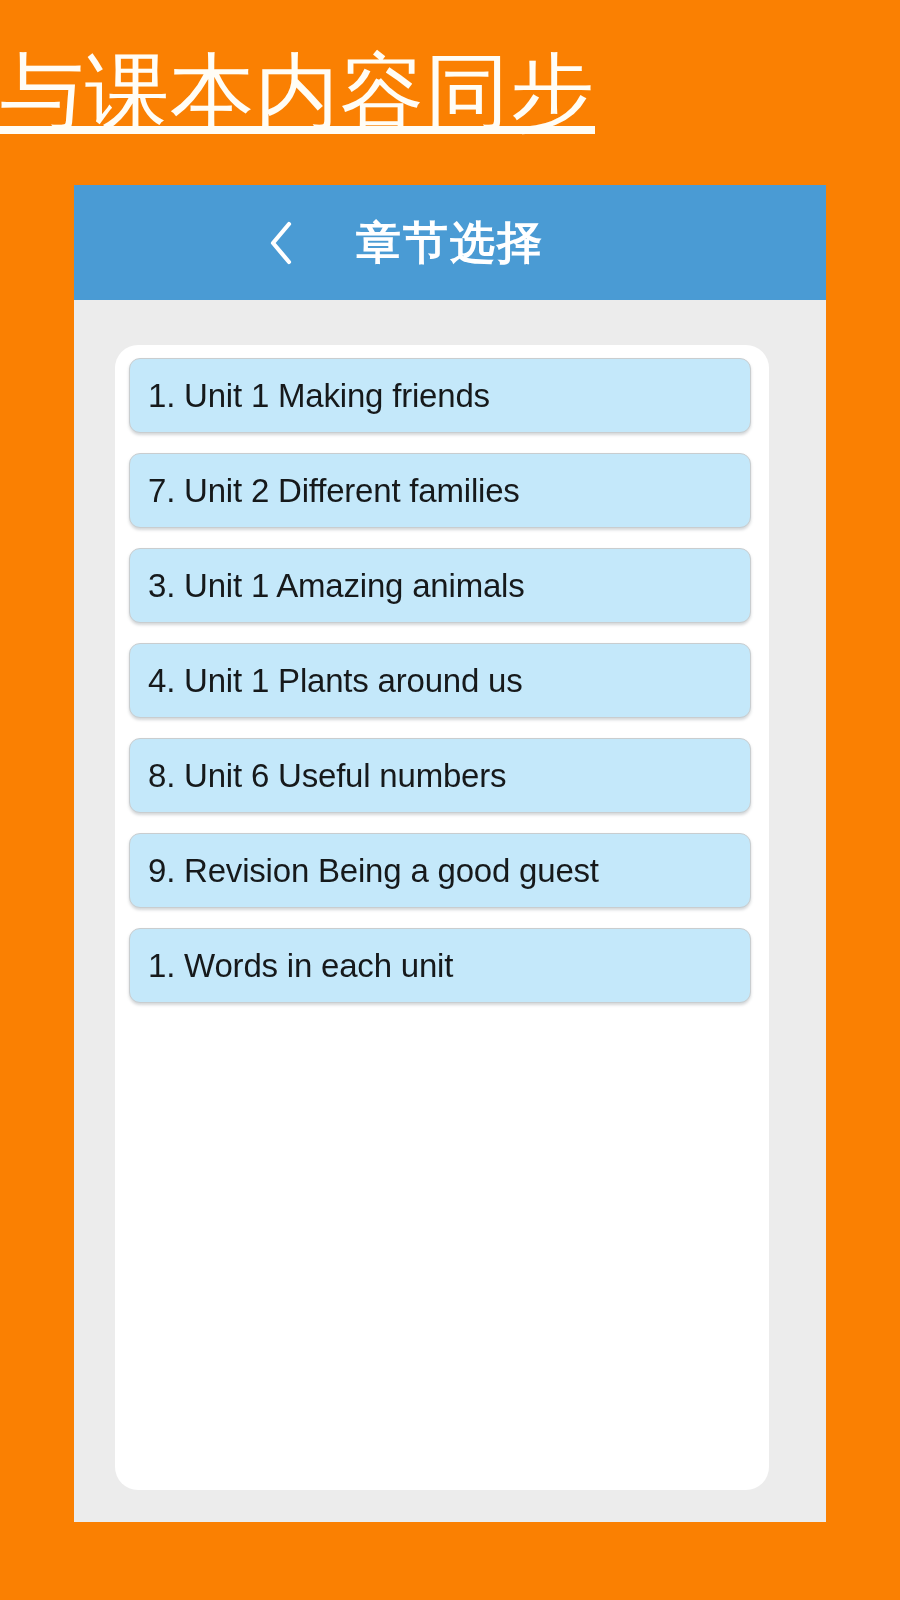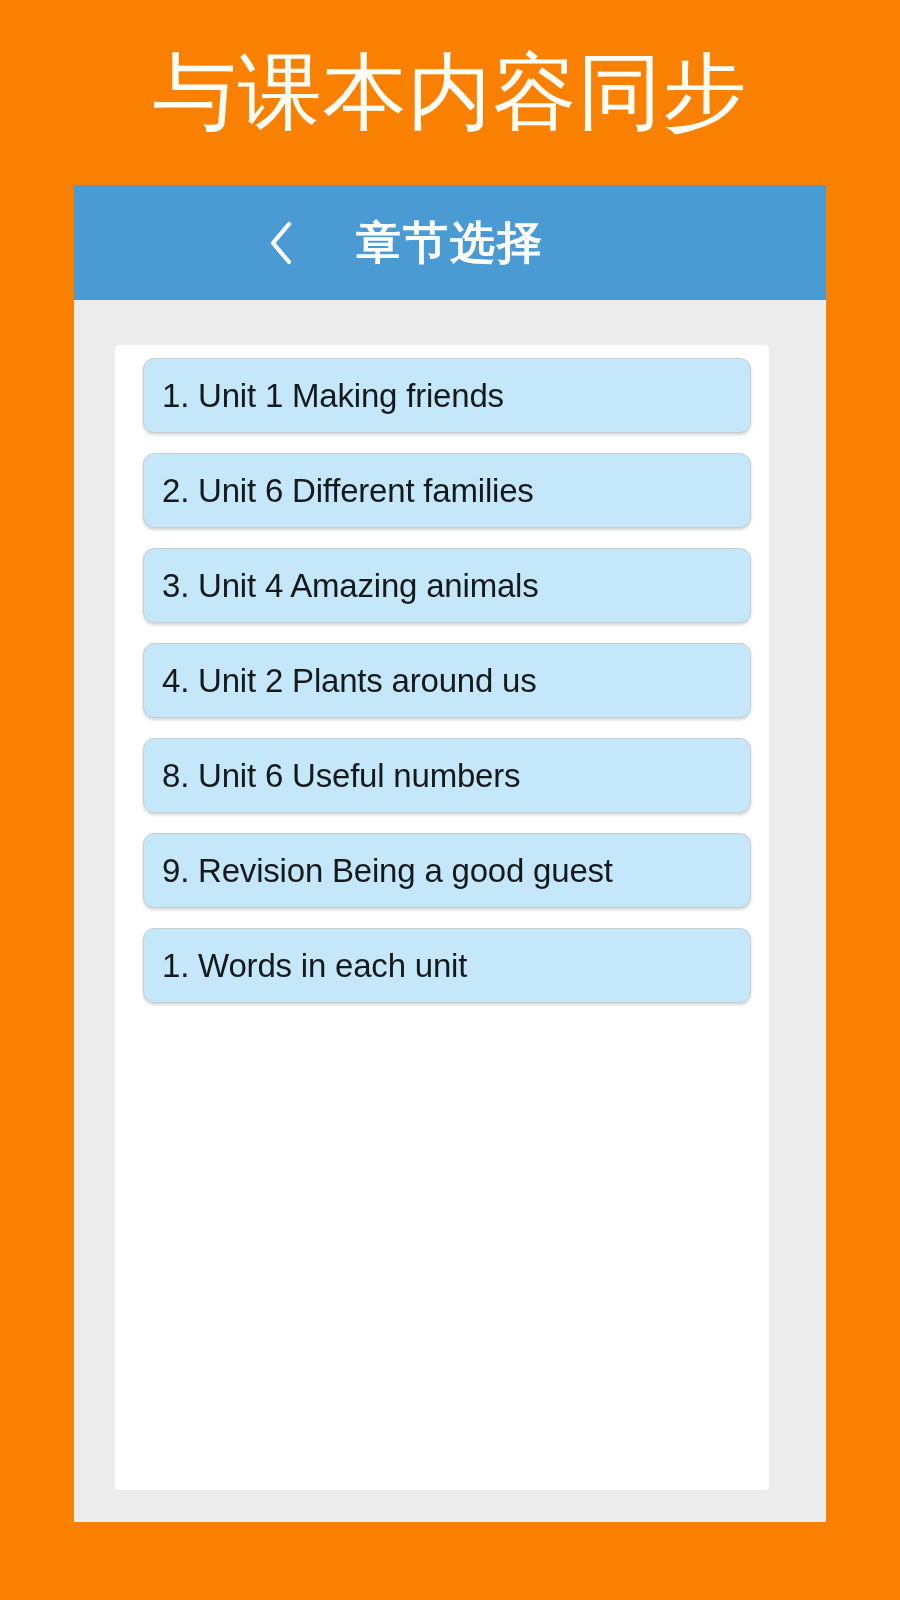--- a/index.html
+++ b/index.html
@@ -12,28 +12,29 @@
   body {
     background:#FA8002;
     font-family:"Liberation Sans","DejaVu Sans",sans-serif;
     position:relative;
   }
 
   
   .promo-headline {
     position:absolute;
     left:0; right:0; top:44px;
-    text-align:center;
+    text-align:left;
     color:#FFFDF6;
     font-size:84px;
     line-height:96px;
     font-weight:400;
     letter-spacing:1px;
     white-space:nowrap;
     font-family:"DejaVu Sans","Liberation Sans",sans-serif;
+    text-decoration:underline;
   }
 
   
   .device-frame {
     position:absolute;
     left:74px; top:185px;
     width:752px; height:1337px;
     background:#ECECEC;
   }
 
@@ -68,22 +69,22 @@
 
   
   .app-bar-spacer { width:34px; flex:0 0 auto; }
 
   
   .content-card {
     position:absolute;
     left:41px; top:160px;
     width:654px; height:1145px;
     background:#FFFFFF;
-    border-radius:4px;
-    padding:13px 18px 0 28px;
+    border-radius:23px;
+    padding:13px 18px 0 14px;
   }
 
   
   .chapter-list {
     display:flex;
     flex-direction:column;
     gap:20px;
   }
 
   .chapter-item {
@@ -123,27 +124,27 @@
     <span class="app-bar-title">章节选择</span>
     <span class="app-bar-spacer"></span>
   </div>
 
   <div class="content-card">
     <div class="chapter-list" id="chapter-list">
         <div class="chapter-item">
           <span class="chapter-label">1. Unit 1 Making friends</span>
         </div>
         <div class="chapter-item">
-          <span class="chapter-label">2. Unit 6 Different families</span>
+          <span class="chapter-label">7. Unit 2 Different families</span>
         </div>
         <div class="chapter-item">
-          <span class="chapter-label">3. Unit 4 Amazing animals</span>
+          <span class="chapter-label">3. Unit 1 Amazing animals</span>
         </div>
         <div class="chapter-item">
-          <span class="chapter-label">4. Unit 2 Plants around us</span>
+          <span class="chapter-label">4. Unit 1 Plants around us</span>
         </div>
         <div class="chapter-item">
           <span class="chapter-label">8. Unit 6 Useful numbers</span>
         </div>
         <div class="chapter-item">
           <span class="chapter-label">9. Revision Being a good guest</span>
         </div>
         <div class="chapter-item">
           <span class="chapter-label">1. Words in each unit</span>
         </div>

